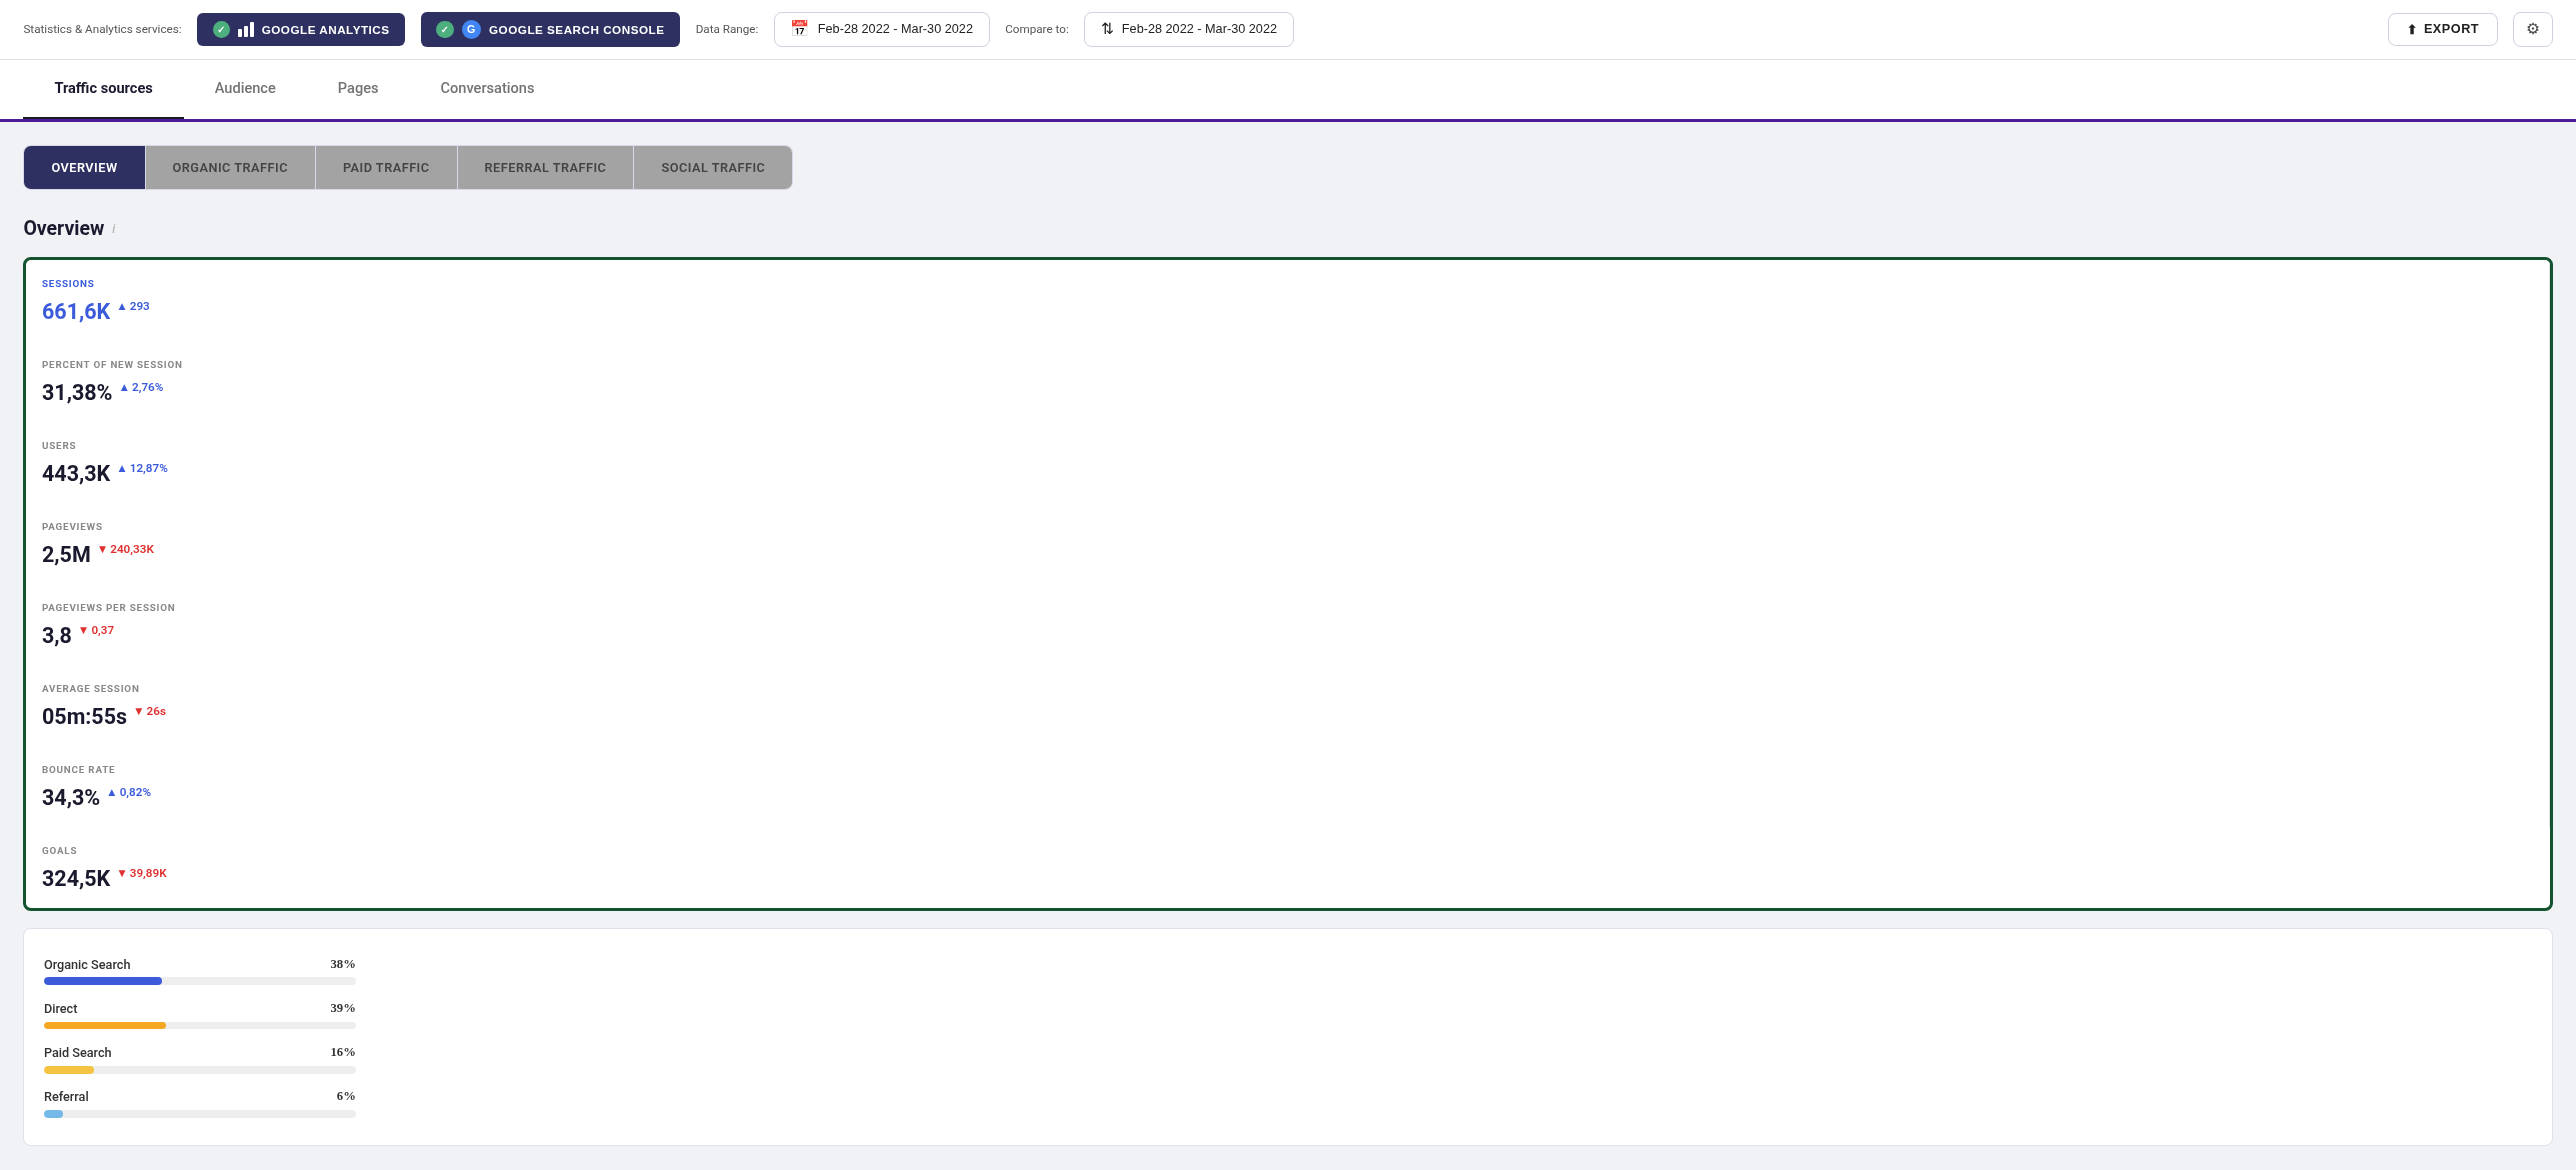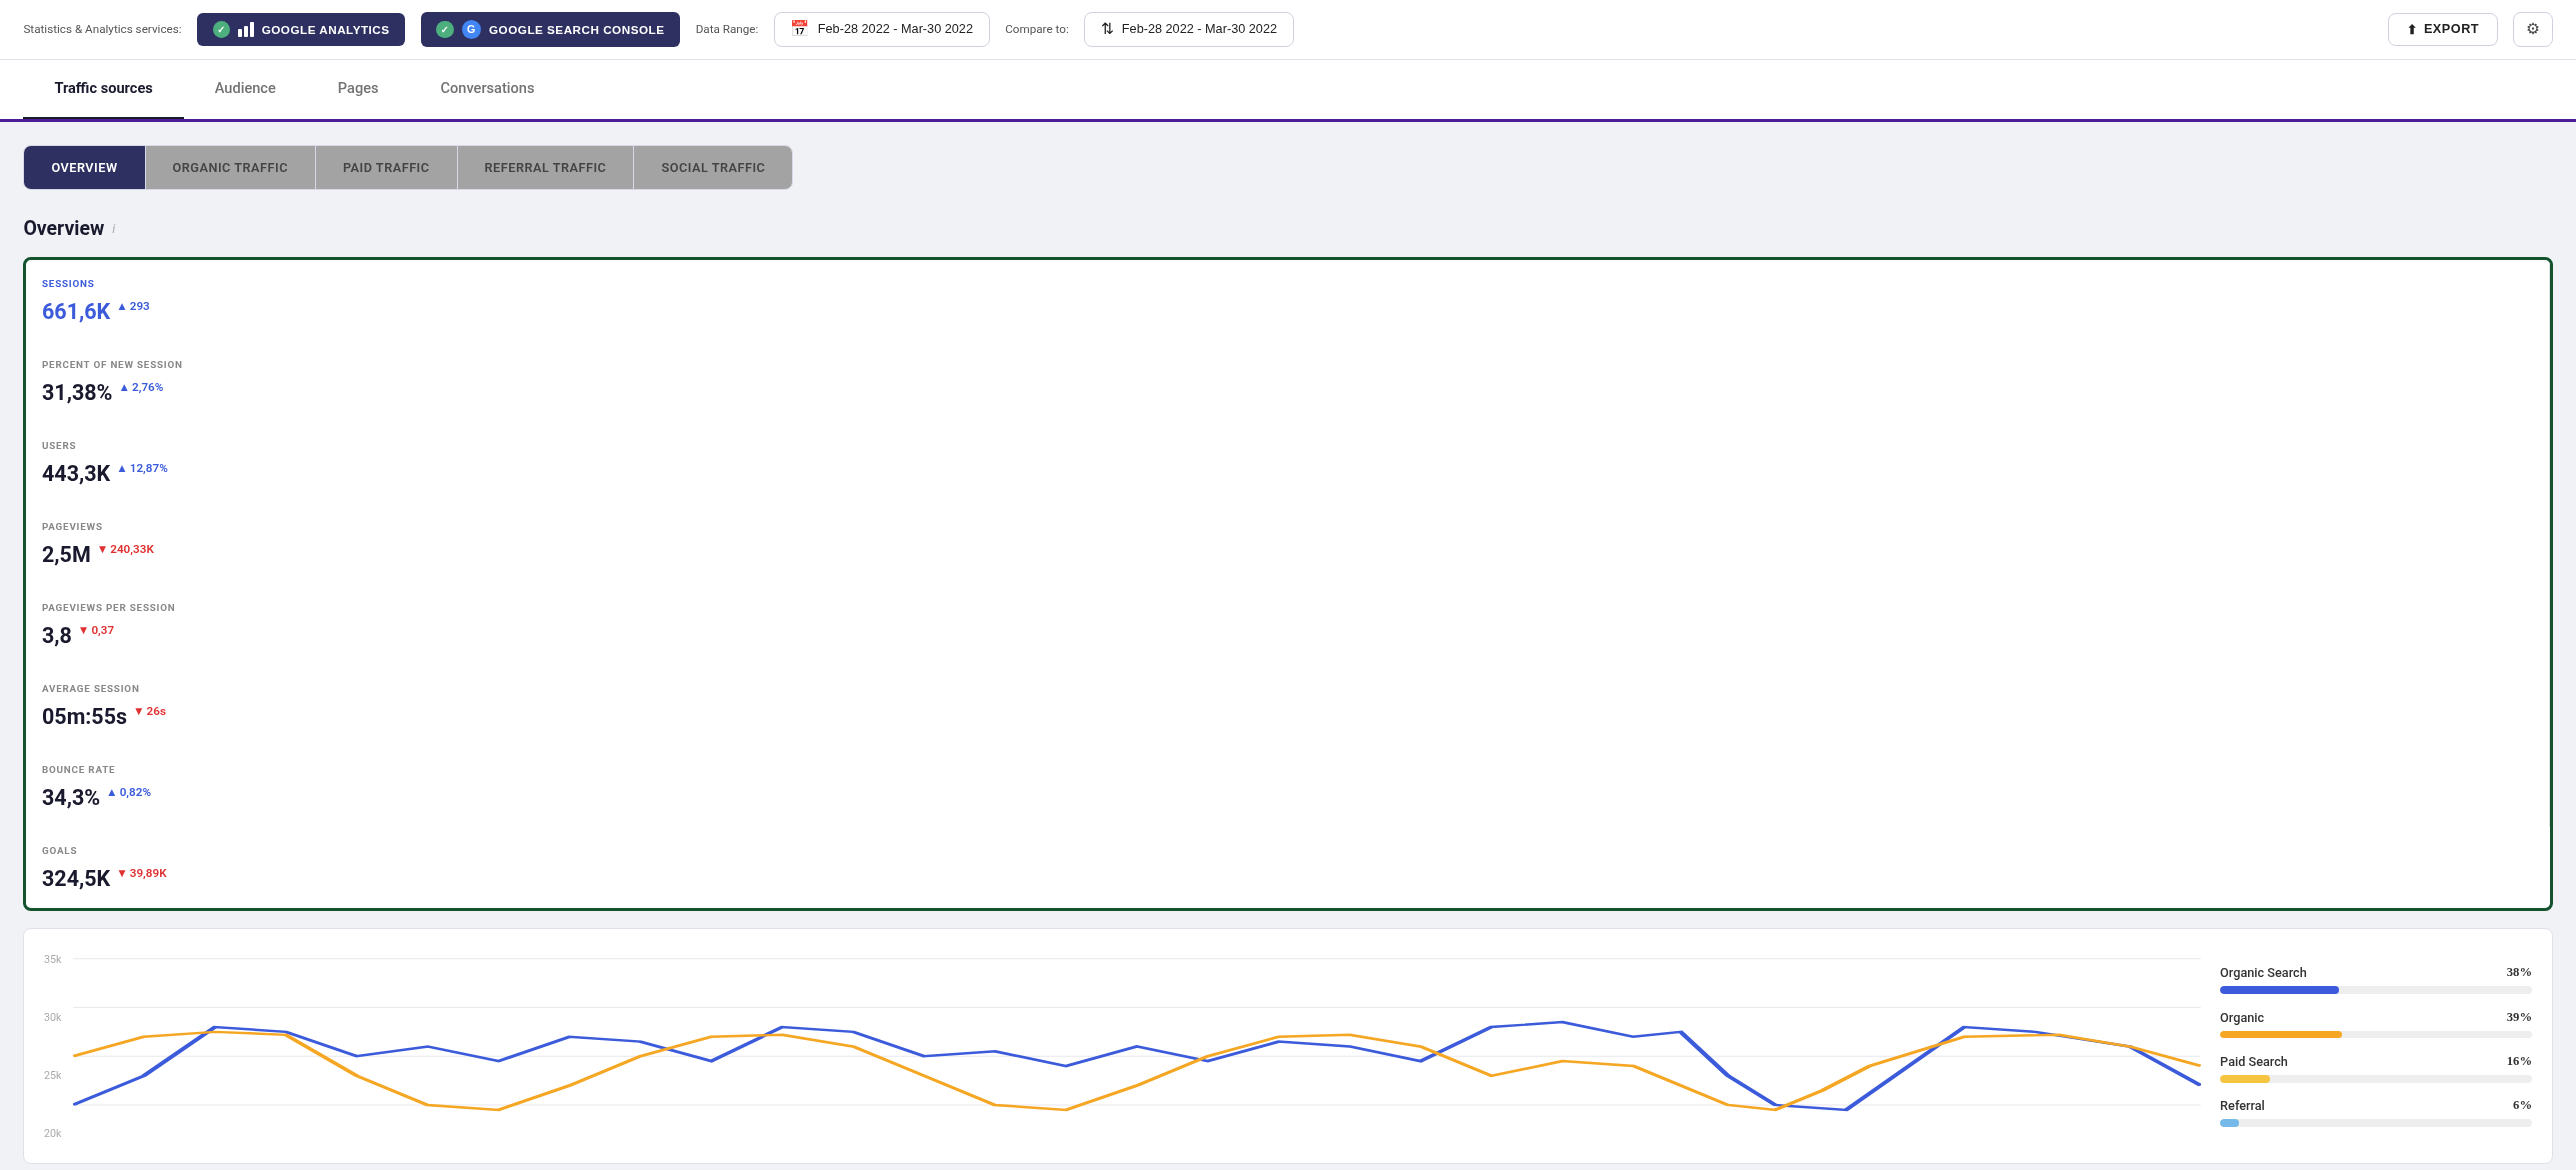--- a/index.html
+++ b/index.html
@@ -494,55 +494,36 @@
         <span class="metric-delta delta-down">
           <span>▼</span>
           <span>39,89K</span>
         </span>
       </div>
     </div>
   </div>
 
   
   <div class="chart-area">
-    <div class="chart-container">
-      <div class="y-axis-labels">
-        <span>35k</span>
-        <span>30k</span>
-        <span>25k</span>
-        <span>20k</span>
-      </div>
-      <svg class="chart-svg" viewBox="0 0 900 200" preserveAspectRatio="none" style="padding-left:29px;">
-
-        <line x1="0" y1="10" x2="900" y2="10" stroke="#e8e8ee" stroke-width="1"></line>
-        <line x1="0" y1="60" x2="900" y2="60" stroke="#e8e8ee" stroke-width="1"></line>
-        <line x1="0" y1="110" x2="900" y2="110" stroke="#e8e8ee" stroke-width="1"></line>
-        <line x1="0" y1="160" x2="900" y2="160" stroke="#e8e8ee" stroke-width="1"></line>
-
-        <polyline fill="none" stroke="#3b5bdb" stroke-width="2.5" points="0,160 30,130 60,80 90,85 120,110 150,100 180,115 210,90 240,95 270,115 300,80 330,85 360,110 390,105 420,120 450,100 480,115 510,95 540,100 570,115 600,80 630,75 660,90 680,85 700,130 720,160 750,165 800,80 830,85 870,100 900,140"></polyline>
-
-        <polyline fill="none" stroke="#f5a623" stroke-width="2.5" points="0,110 30,90 60,85 90,88 120,130 150,160 180,165 210,140 240,110 270,90 300,88 330,100 360,130 390,160 420,165 450,140 480,110 510,90 540,88 570,100 600,130 630,115 660,120 700,160 720,165 740,145 760,120 800,90 840,88 870,100 900,120"></polyline>
-      </svg>
-    </div>
 
     <div class="legend-panel">
 
       <div class="legend-item">
         <div class="legend-header">
           <span>Organic Search</span>
           <span class="legend-pct">38%</span>
         </div>
         <div class="legend-bar-bg">
           <div class="legend-bar-fill bar-blue" style="width:38%"></div>
         </div>
       </div>
 
       <div class="legend-item">
         <div class="legend-header">
-          <span>Organic</span>
+          <span>Direct</span>
           <span class="legend-pct">39%</span>
         </div>
         <div class="legend-bar-bg">
           <div class="legend-bar-fill bar-yellow" style="width:39%"></div>
         </div>
       </div>
 
       <div class="legend-item">
         <div class="legend-header">
           <span>Paid Search</span>

